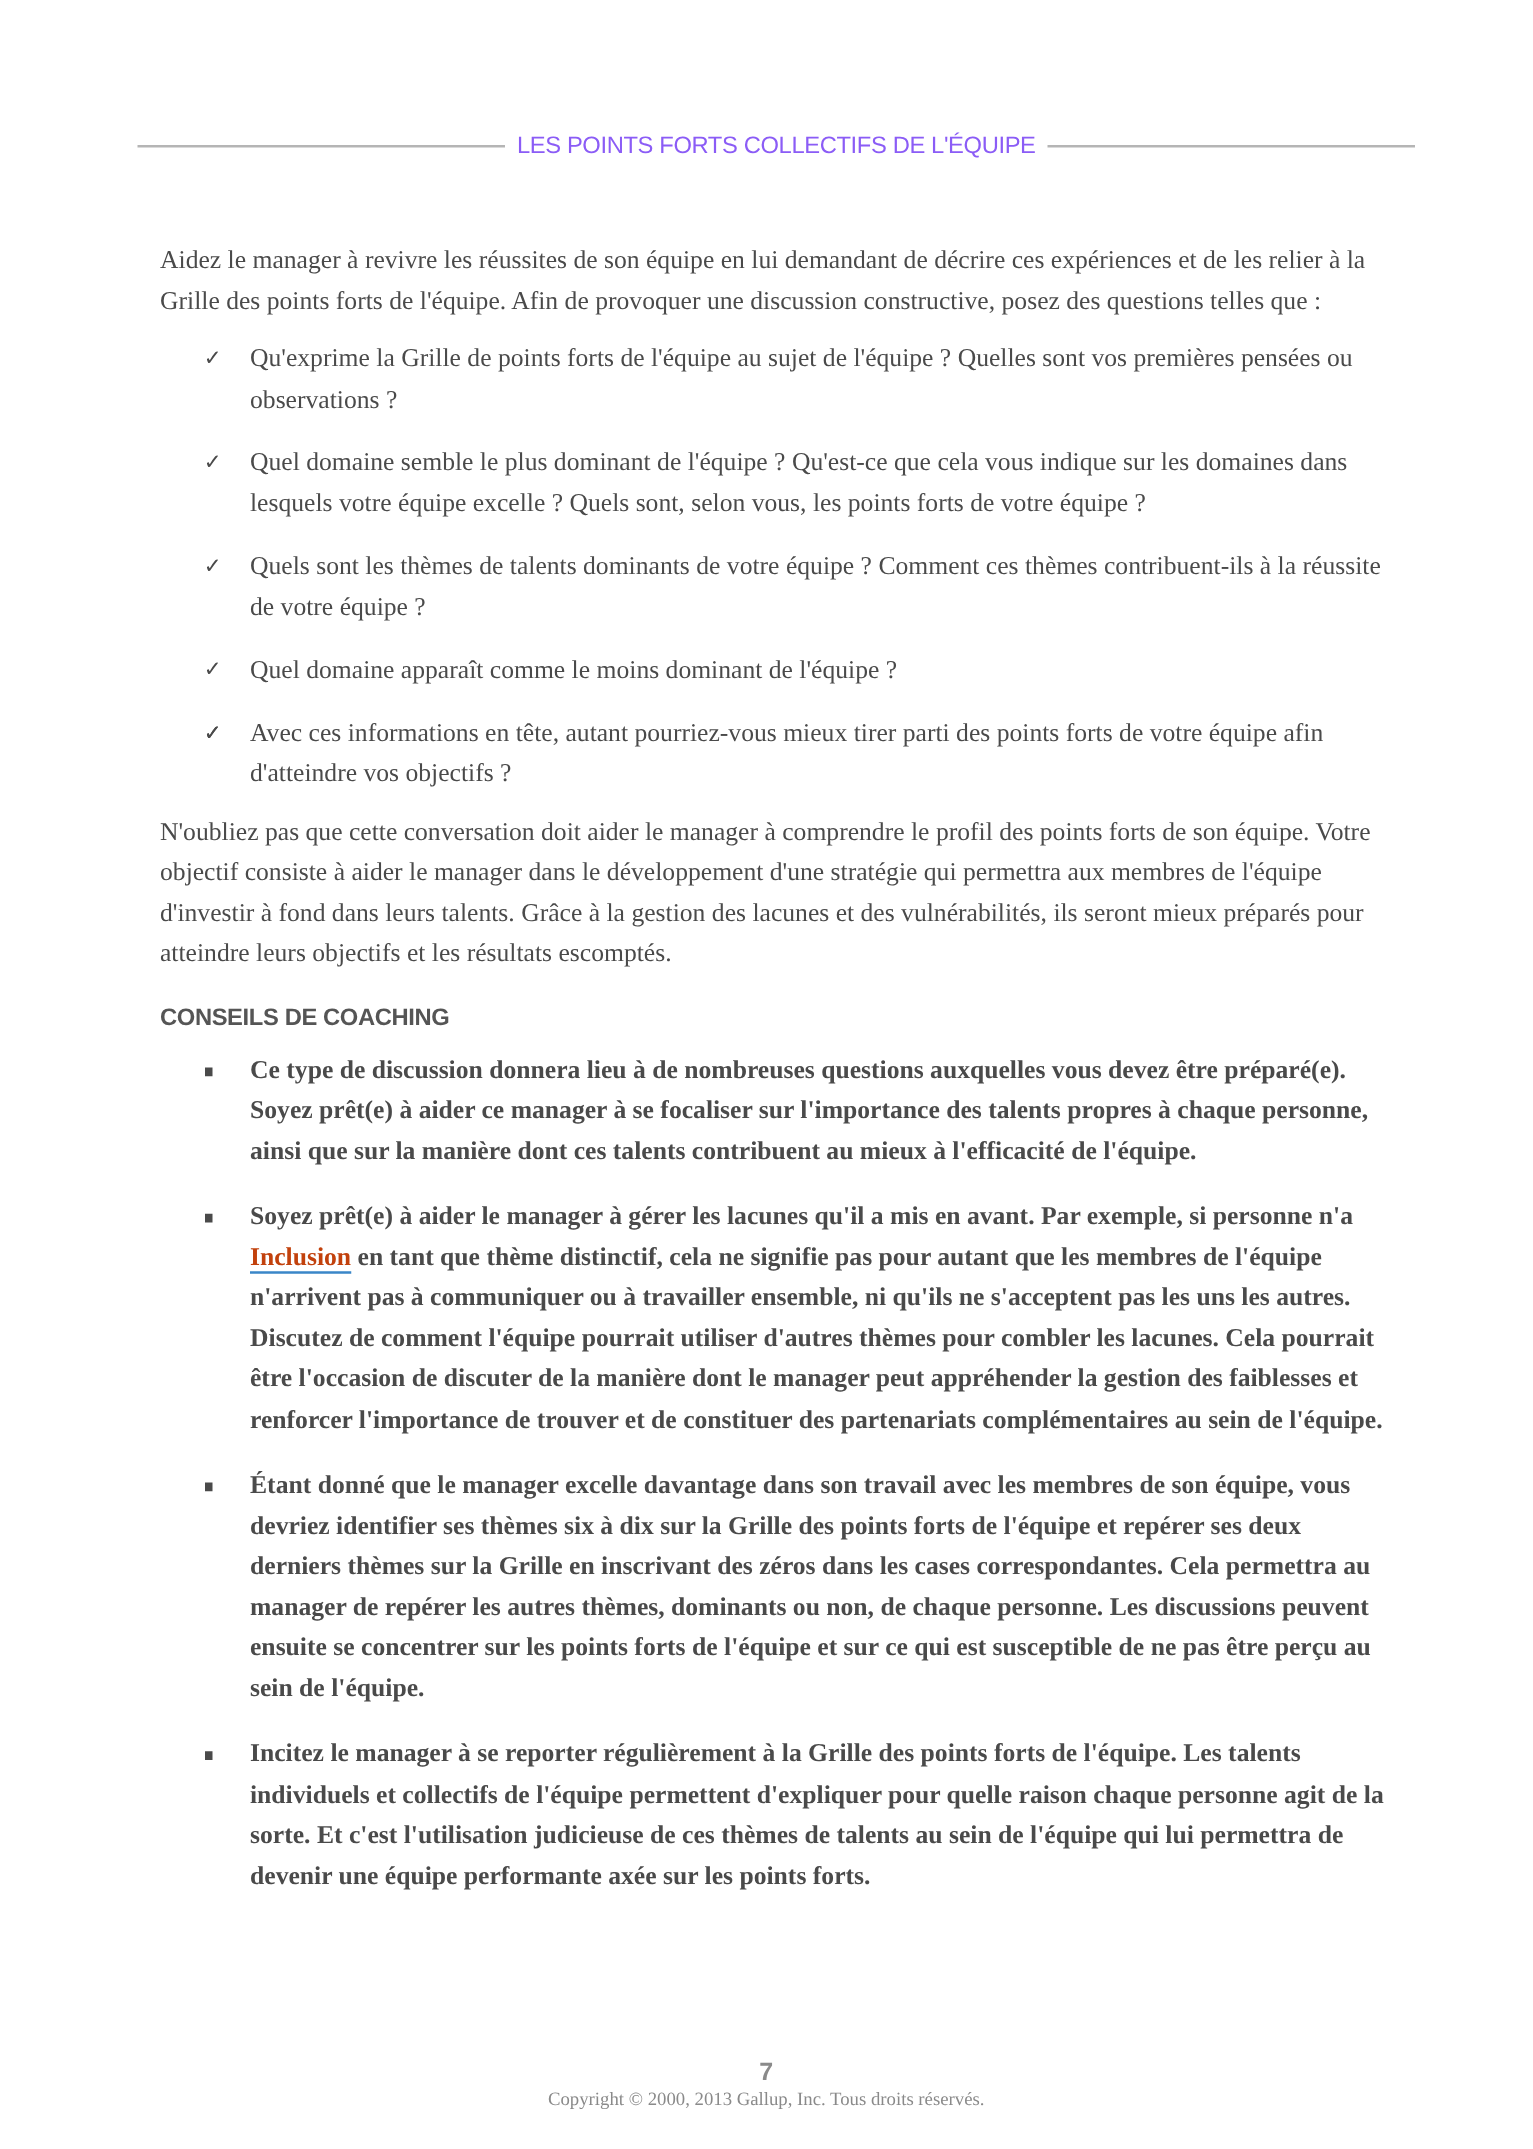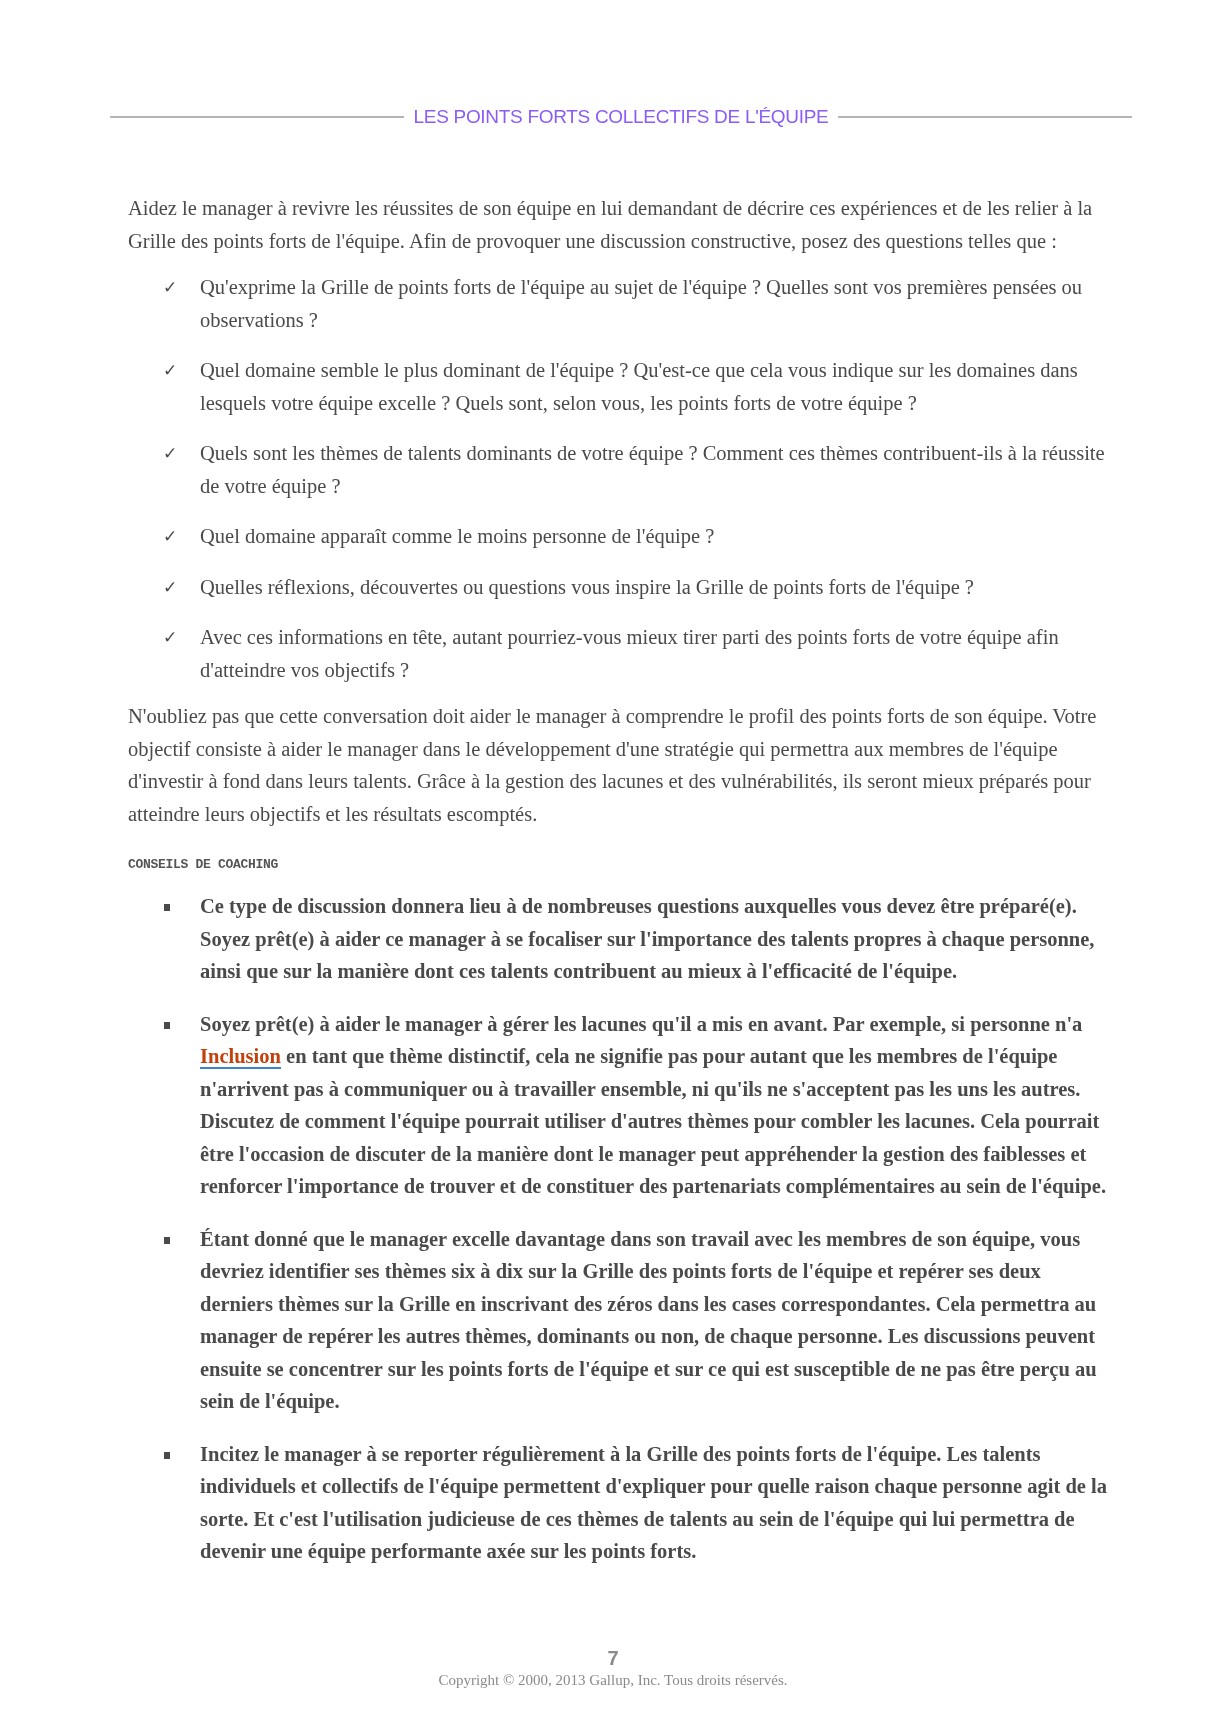--- a/index.html
+++ b/index.html
@@ -68,23 +68,23 @@
     .tips li .mark {
       position: absolute;
       left: 36px;
       top: 14px;
       width: 6px;
       height: 7px;
       background: #4a4a4a;
     }
     .closing { margin-top: -4px; margin-bottom: 22px; }
     .section-heading {
-      font-family: Liberation Mono, monospace;
+      font-family: Liberation Sans, sans-serif;
       font-weight: bold;
-      font-size: 13px;
+      font-size: 19px;
       color: #555555;
       letter-spacing: -0.3px;
       margin-bottom: 12px;
       line-height: 26px;
     }
     .tips li { margin-bottom: 20px; font-weight: bold; }
     .link {
       color: #c2410c;
       text-decoration: none;
       border-bottom: 2px solid #3a86c8;
@@ -131,25 +131,24 @@
     <li>
       <span class="mark">✓</span>
       <span>Quel domaine semble le plus dominant de l'équipe ? Qu'est-ce que cela vous indique sur les domaines dans lesquels votre équipe excelle ? Quels sont, selon vous, les points forts de votre équipe ?</span>
     </li>
     <li>
       <span class="mark">✓</span>
       <span>Quels sont les thèmes de talents dominants de votre équipe ? Comment ces thèmes contribuent-ils à la réussite de votre équipe ?</span>
     </li>
     <li>
       <span class="mark">✓</span>
-      <span>Quel domaine apparaît comme le moins personne de l'équipe ?</span>
+      <span>Quel domaine apparaît comme le moins dominant de l'équipe ?</span>
     </li>
     <li>
       <span class="mark">✓</span>
-      <span>Quelles réflexions, découvertes ou questions vous inspire la Grille de points forts de l'équipe ?</span>
     </li>
     <li>
       <span class="mark">✓</span>
       <span>Avec ces informations en tête, autant pourriez-vous mieux tirer parti des points forts de votre équipe afin d'atteindre vos objectifs ?</span>
     </li>
   </ul>
 
   <p class="closing">N'oubliez pas que cette conversation doit aider le manager à comprendre le profil des points forts de son équipe. Votre objectif consiste à aider le manager dans le développement d'une stratégie qui permettra aux membres de l'équipe d'investir à fond dans leurs talents. Grâce à la gestion des lacunes et des vulnérabilités, ils seront mieux préparés pour atteindre leurs objectifs et les résultats escomptés.</p>
 
   <div class="section-heading">CONSEILS DE COACHING</div>

